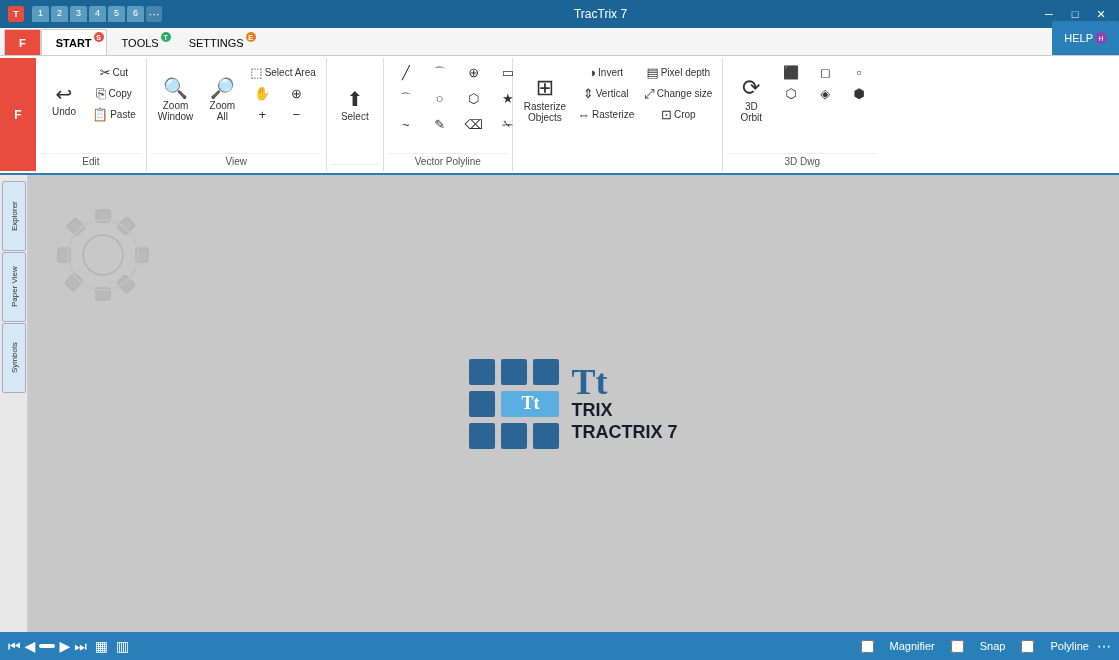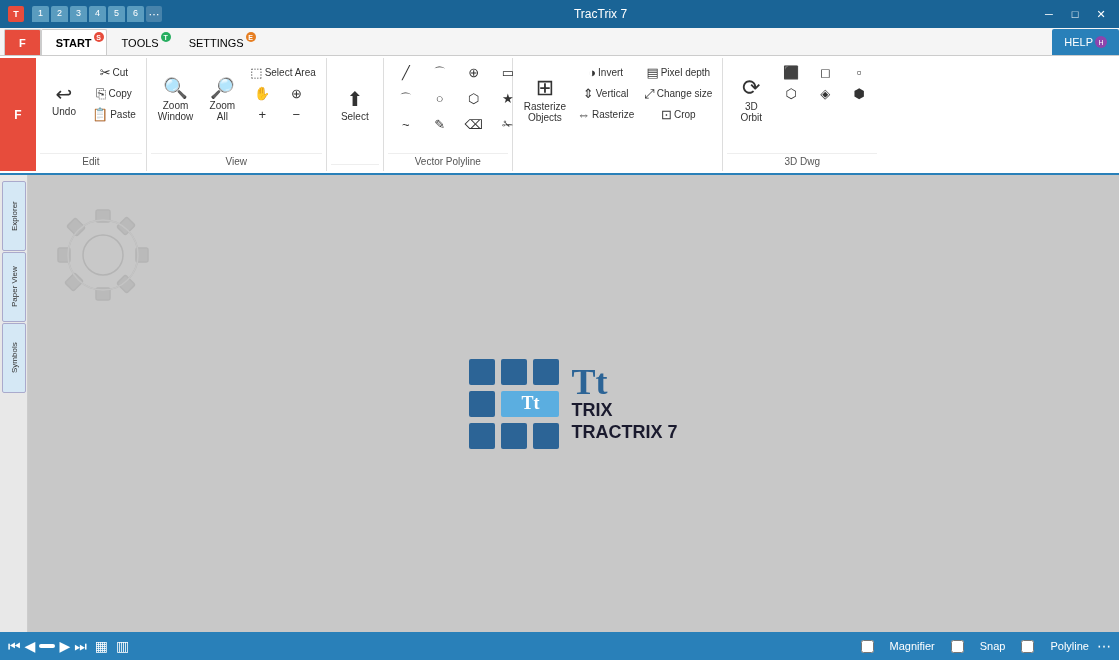--- a/index.html
+++ b/index.html
@@ -59,21 +59,21 @@
     .tab-badge.red { background: #e74c3c; }
     .tab-badge.green { background: #27ae60; }
     .tab-badge.orange { background: #e67e22; }
     .help-btn {
       margin-left: auto;
       padding: 4px 12px;
       background: #2980b9;
       color: white;
       font-size: 11px;
       cursor: pointer;
-      height: 26px;
+      height: 34px;
       display: flex; align-items: center;
       border-radius: 2px 2px 0 0;
     }
     .help-btn .h-badge { background: #8e44ad; border-radius: 50%; width:12px;height:12px;display:inline-flex;align-items:center;justify-content:center;font-size:7px;margin-left:2px; }
 
     
     .ribbon {
       background: white;
       border-bottom: 2px solid #2980b9;
       display: flex;

